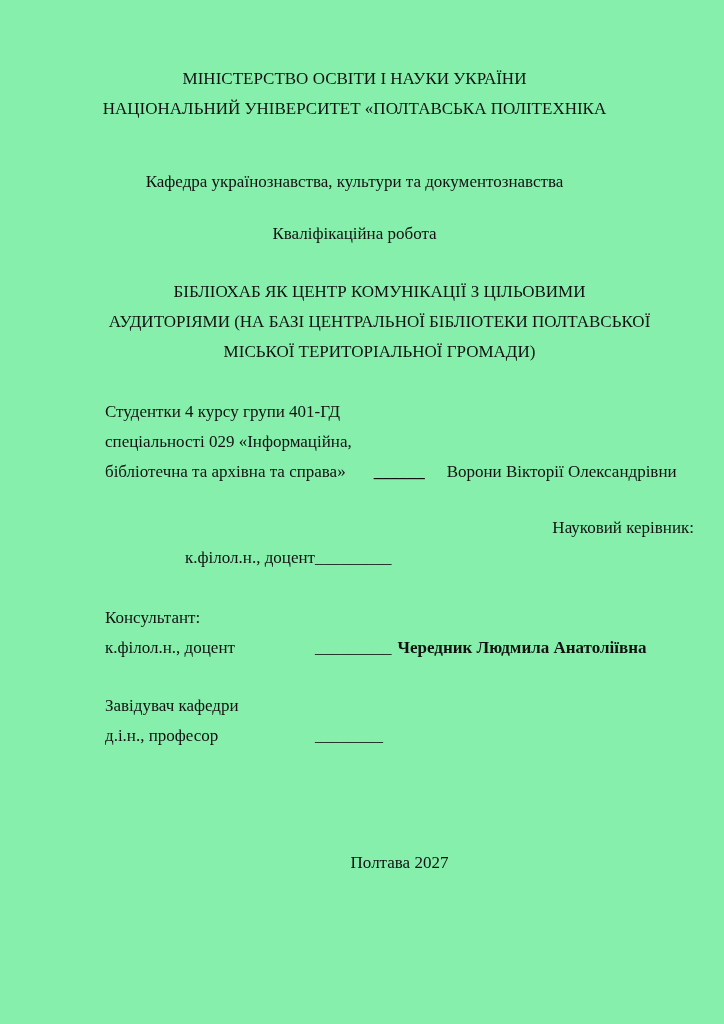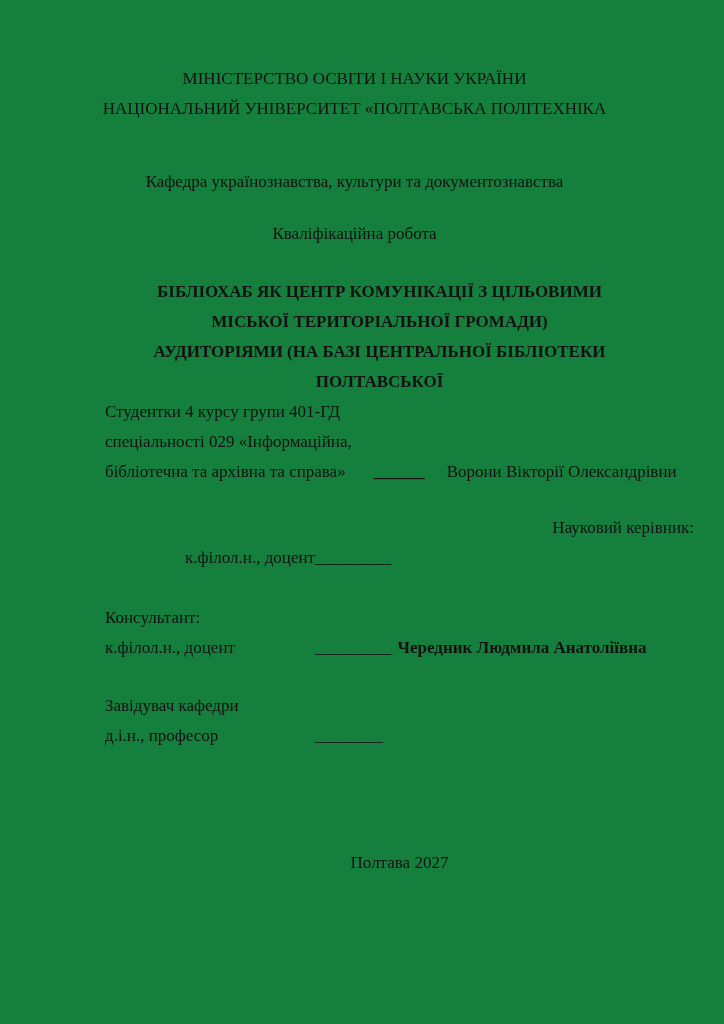--- a/index.html
+++ b/index.html
@@ -5,21 +5,21 @@
 <style>
   html, body {
     margin: 0;
     padding: 0;
     background: #ffffff;
   }
   .page {
     position: relative;
     width: 724px;
     height: 1024px;
-    background: #15803d;
+    background: #86efac;
     color: #111111;
     font-family: "Liberation Serif", "DejaVu Serif", serif;
     font-size: 17px;
     line-height: 30px;
     overflow: hidden;
   }
   .line { height: 30px; }
 
   
   .ministry-block {
@@ -38,21 +38,20 @@
     margin-top: 22px;
     margin-left: 50px;
     margin-right: 65px;
     text-align: center;
   }
   .title-block {
     margin-top: 28px;
     margin-left: 90px;
     margin-right: 55px;
     text-align: center;
-    font-weight: bold;
   }
 
   
   .student-block   { margin-top: 30px; margin-left: 105px; margin-right: 30px; }
   .supervisor-block{ margin-top: 26px; margin-left: 105px; margin-right: 30px; text-align: right; }
   .consultant-block{ margin-top: 30px; margin-left: 105px; margin-right: 30px; }
   .head-block     { margin-top: 28px; margin-left: 105px; margin-right: 30px; }
 
   .sig-row { display: flex; height: 30px; white-space: nowrap; }
   .sig-label { width: 210px; flex: 0 0 210px; }
@@ -85,22 +84,22 @@
   <div class="dept-block">
     <div class="line">Кафедра українознавства, культури та документознавства</div>
   </div>
 
   <div class="worktype-block">
     <div class="line">Кваліфікаційна робота</div>
   </div>
 
   <div class="title-block">
     <div class="line">БІБЛІОХАБ ЯК ЦЕНТР КОМУНІКАЦІЇ З ЦІЛЬОВИМИ</div>
+    <div class="line">АУДИТОРІЯМИ (НА БАЗІ ЦЕНТРАЛЬНОЇ БІБЛІОТЕКИ ПОЛТАВСЬКОЇ</div>
     <div class="line">МІСЬКОЇ ТЕРИТОРІАЛЬНОЇ ГРОМАДИ)</div>
-    <div class="line">АУДИТОРІЯМИ (НА БАЗІ ЦЕНТРАЛЬНОЇ БІБЛІОТЕКИ ПОЛТАВСЬКОЇ</div>
   </div>
 
   <div class="student-block">
     <div class="line">Студентки 4 курсу групи 401-ГД</div>
     <div class="line">спеціальності 029 «Інформаційна,</div>
     <div class="sig-row student-sig">
       <span>бібліотечна та архівна та справа»</span>
       <span class="us">______</span>
       <span class="nm">Ворони Вікторії Олександрівни</span>
     </div>

